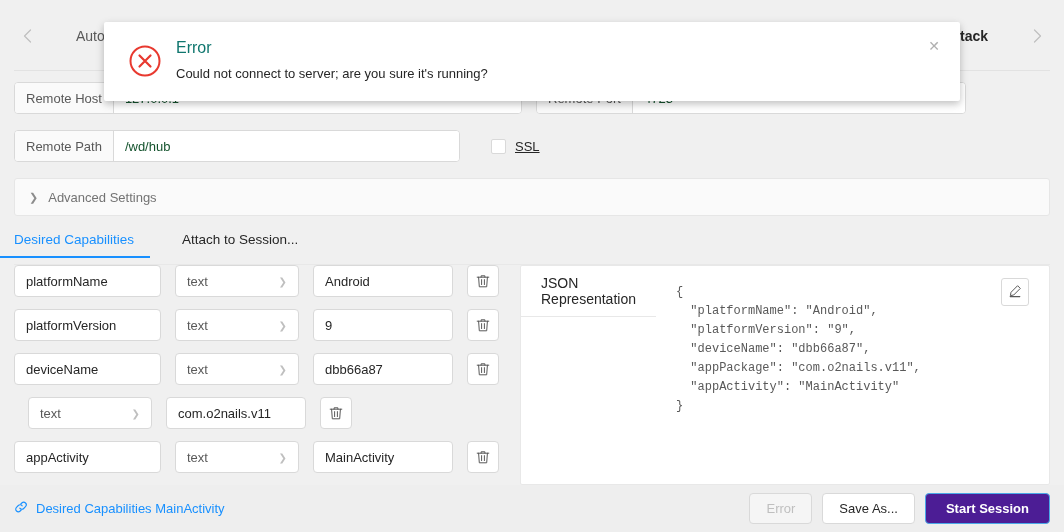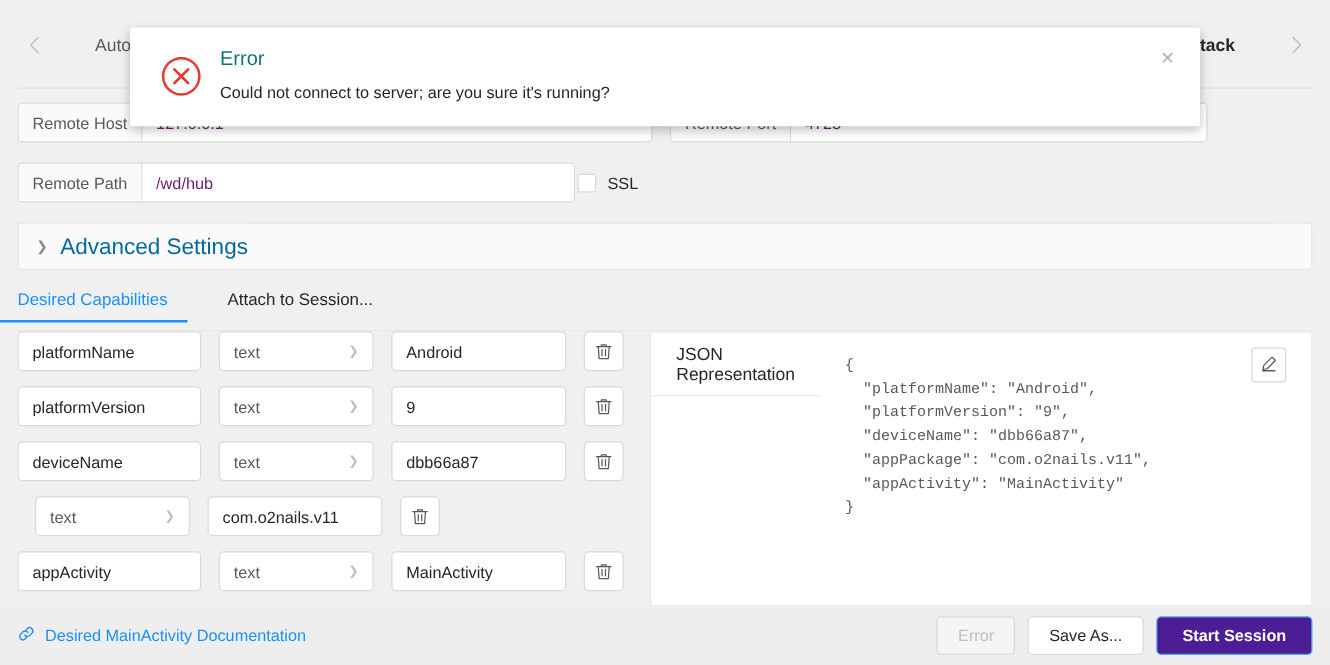--- a/index.html
+++ b/index.html
@@ -62,44 +62,44 @@
     display: flex; align-items: center;
     padding: 0 11px;
     background: #fafafa;
     border-right: 1px solid #d9d9d9;
     color: #595959; font-size: 13px; white-space: nowrap;
   }
   .input-field {
     flex: 1 1 auto; border: 0; outline: none;
     padding: 0 11px; font-size: 13px;
     font-family: "Liberation Sans", sans-serif;
-    color: #701a75; background: #fff; min-width: 0;
+    color: #14532d; background: #fff; min-width: 0;
   }
   .input-field::placeholder { color: #bfbfbf; }
 
   .ig-host { width: 508px; }
   .ig-port { width: 430px; margin-left: 14px; }
   .ig-path { width: 446px; }
 
-  .ssl-wrap { display: flex; align-items: center; margin-left: 2px; }
+  .ssl-wrap { display: flex; align-items: center; margin-left: 31px; text-decoration: underline; }
   .checkbox {
     width: 15px; height: 15px; border: 1px solid #d9d9d9;
     border-radius: 2px; background: #fff; cursor: pointer;
   }
   .ssl-label { margin-left: 9px; color: #262626; font-size: 13px; }
 
   
   .advanced {
     height: 38px; background: #fafafa;
     border: 1px solid #e6e6e6; border-radius: 3px;
     display: flex; align-items: center; padding: 0 14px;
     margin-bottom: 0; cursor: pointer;
   }
   .advanced .caret { color: #8c8c8c; font-size: 11px; margin-right: 10px; }
-  .advanced .label { color: #0369a1; font-size: 18px; }
+  .advanced .label { color: #737373; font-size: 13px; }
 
   
   .tabs { display: flex; align-items: center; height: 40px; margin-top: 9px; position: relative; }
   .tabs::after {
     content: ""; position: absolute; left: 0; right: 0; bottom: 0;
     height: 1px; background: #e8e8e8;
   }
   .tab {
     font-size: 13.5px; color: #262626; padding: 0 0 11px 0;
     margin-right: 48px; cursor: pointer; position: relative;
@@ -396,21 +396,21 @@
   </div>
 
   <div class="footer">
     <div class="doc-link">
       <span>
         <svg width="14" height="14" viewBox="0 0 14 14" fill="none">
           <path d="M5.8 8.2a2.6 2.6 0 003.9.3l1.8-1.8a2.6 2.6 0 10-3.7-3.7l-1 1" stroke="#1890ff" stroke-width="1.1" stroke-linecap="round"></path>
           <path d="M8.2 5.8a2.6 2.6 0 00-3.9-.3L2.5 7.3a2.6 2.6 0 103.7 3.7l1-1" stroke="#1890ff" stroke-width="1.1" stroke-linecap="round"></path>
         </svg>
       </span>
-      <span>Desired MainActivity Documentation</span>
+      <span>Desired Capabilities MainActivity</span>
     </div>
     <div class="footer-btns">
       <button class="btn disabled">Error</button>
       <button class="btn">Save As...</button>
       <button class="btn primary">Start Session</button>
     </div>
   </div>
 
   <div class="error-dialog">
     <div class="err-icon">

